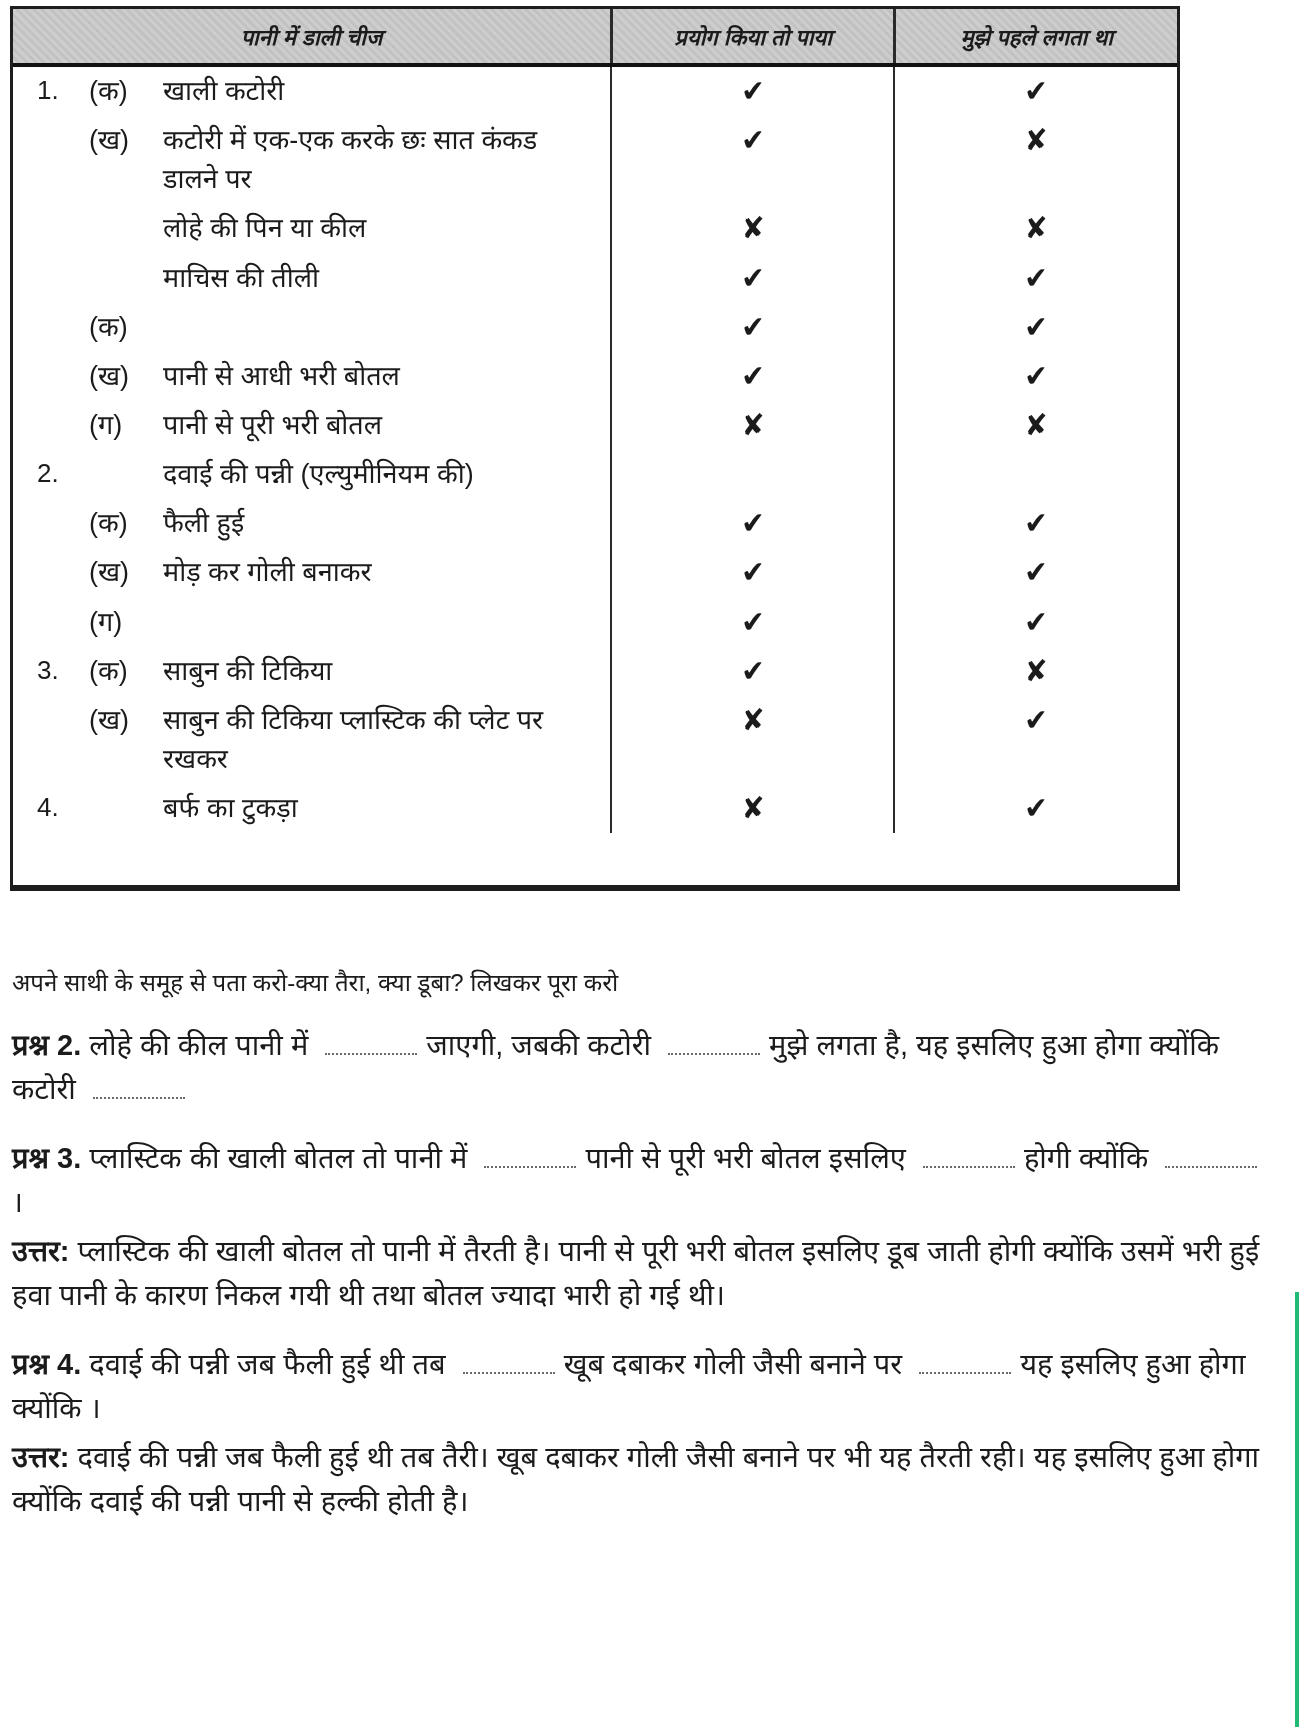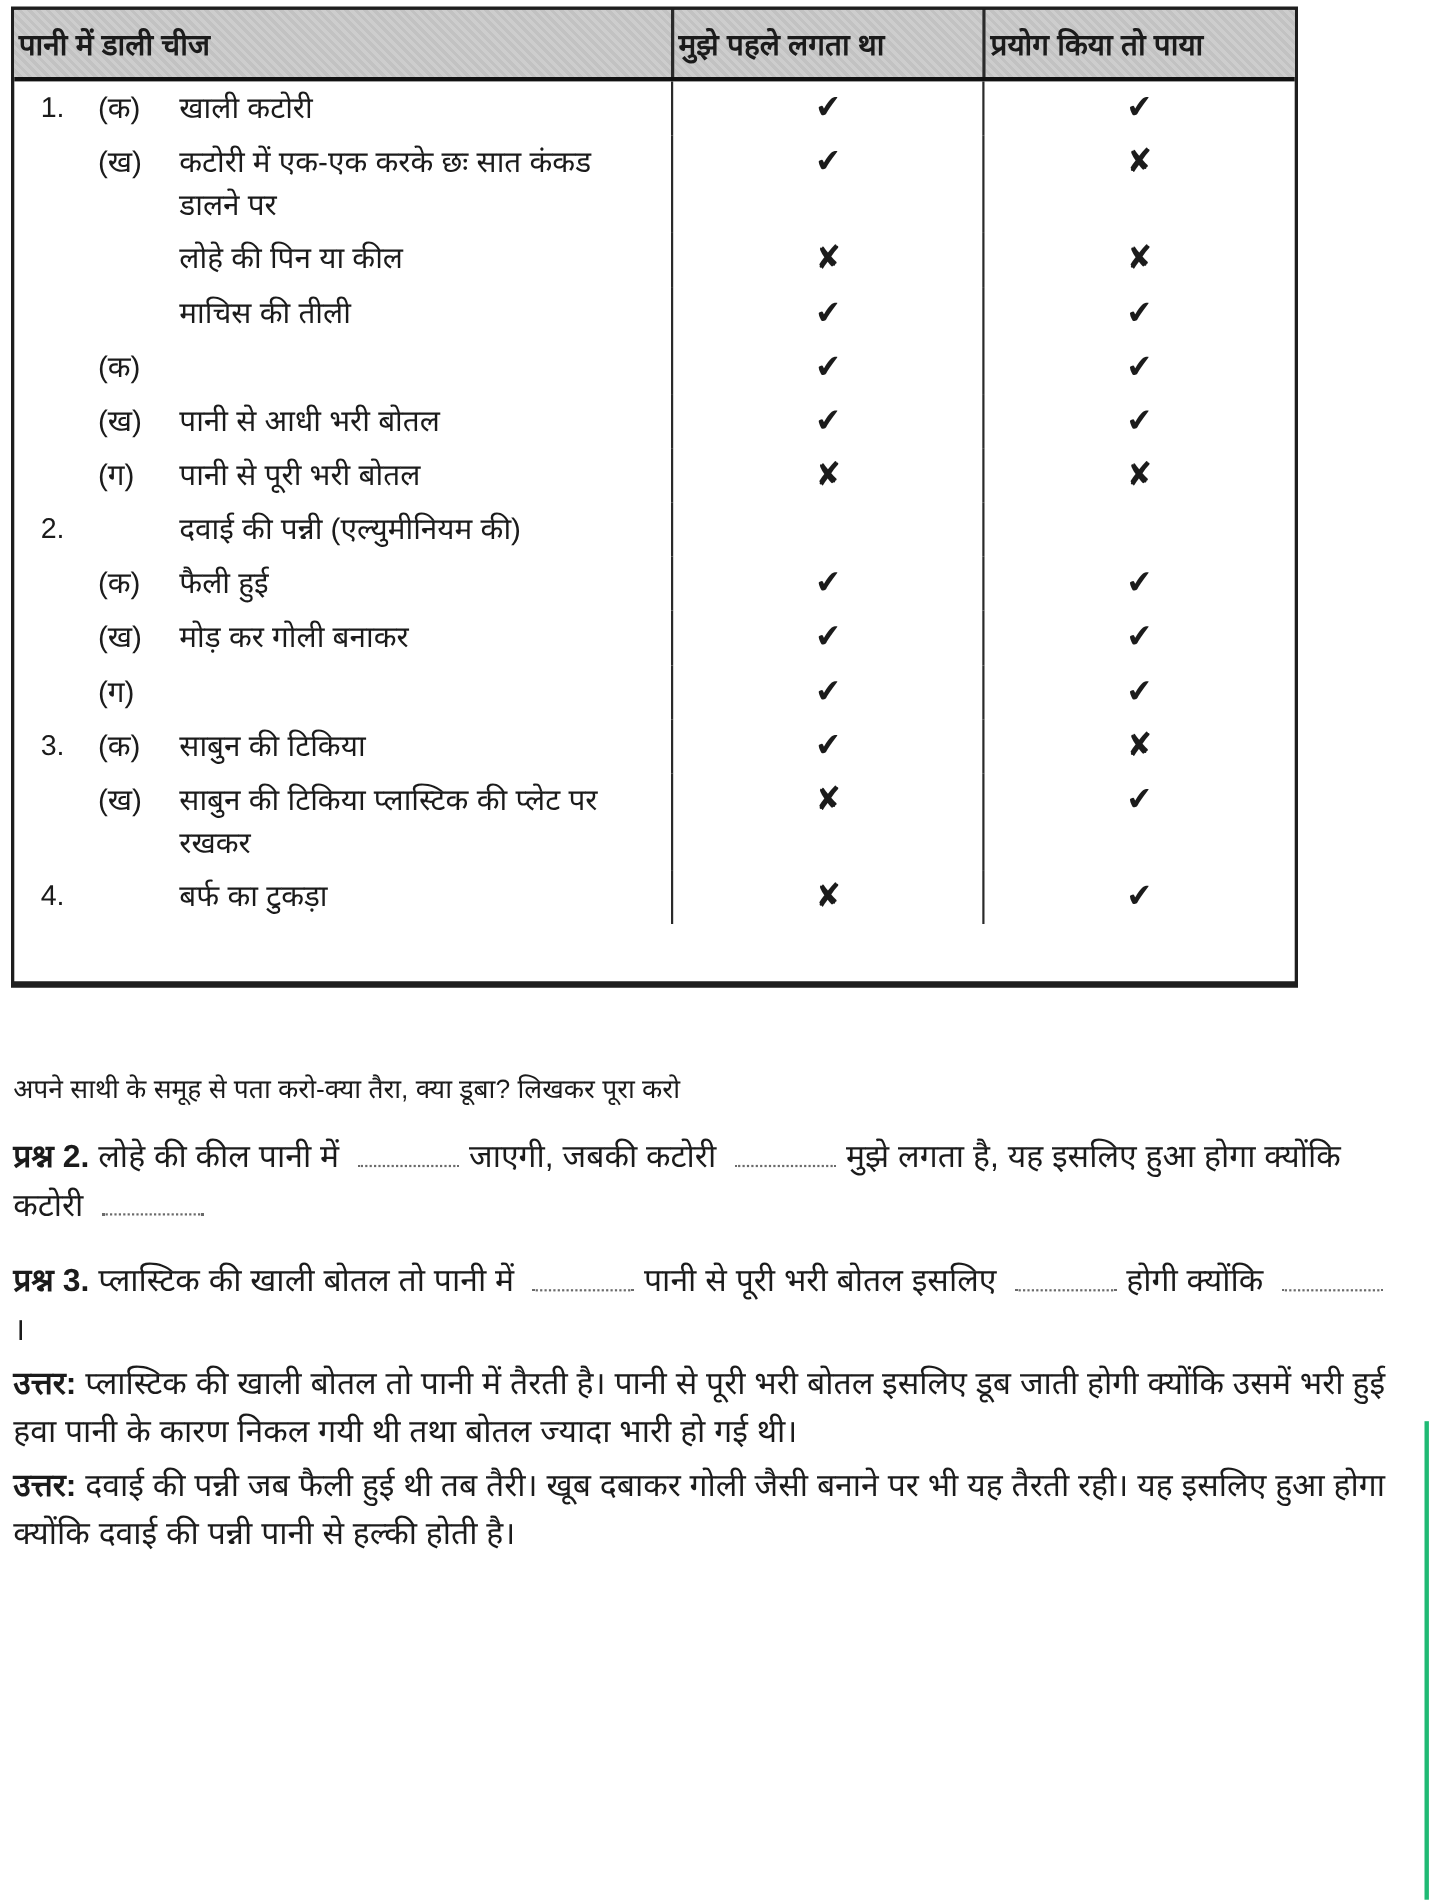--- a/index.html
+++ b/index.html
@@ -12,21 +12,21 @@
   .page { padding:6px 18px 0 10px; position:relative; width:100%; height:100%; }
 
   
   .exp-table {
     width:1170px; border:3px solid #1e1e1e; border-bottom:6px solid #1e1e1e;
     background:#fff;
   }
   .t-head { display:grid; grid-template-columns:600fr 285fr 285fr; border-bottom:4px solid #111; }
   .t-head > div {
     background:repeating-linear-gradient(45deg,#cdcdcd 0 3px,#c2c2c2 3px 6px);
-    font-weight:bold; font-size:27px; padding:12px 4px;
+    font-weight:bold; font-size:22px; text-align:center; padding:12px 4px;font-style:italic;
   }
   .t-head > div + div { border-left:3px solid #2a2a2a; }
   .t-body { padding-bottom:52px; }
   .t-row { display:grid; grid-template-columns:600fr 285fr 285fr; min-height:44px; }
   .item-cell { display:grid; grid-template-columns:52px 74px 1fr; padding:5px 10px 5px 24px; font-size:27px; line-height:1.45; }
   .item-num { font-size:26px; }
   .item-sub {}
   .item-text { padding-right:30px; }
   .mark-cell { border-left:2px solid #2a2a2a; text-align:center; padding-top:4px;
                font-size:29px; font-weight:bold; line-height:1.4; }
@@ -47,22 +47,22 @@
   .green-edge { position:absolute; right:0; top:1292px; bottom:0; width:4px; }
 </style>
 </head>
 <body>
 
 <div class="page">
 
   <div class="exp-table">
     <div class="t-head">
       <div>पानी में डाली चीज</div>
+      <div>प्रयोग किया तो पाया</div>
       <div>मुझे पहले लगता था</div>
-      <div>प्रयोग किया तो पाया</div>
     </div>
     <div class="t-body">
         <div class="t-row">
           <div class="item-cell">
             <span class="item-num">1.</span>
             <span class="item-sub">(क)</span>
             <span class="item-text">खाली कटोरी</span>
           </div>
           <div class="mark-cell"><span>✔</span></div>
           <div class="mark-cell"><span>✔</span></div>
@@ -184,17 +184,18 @@
         </div>
       </div>
   </div>
 
   <p class="intro">अपने साथी के समूह से पता करो-क्या तैरा, क्या डूबा? लिखकर पूरा करो</p>
 
   <div class="qa-wrap">
       <p class="qa question"><span class="lbl">प्रश्न 2. </span><span>लोहे की कील पानी में </span><span class="blank"></span><span>जाएगी, जबकी कटोरी </span><span class="blank"></span><span>मुझे लगता है, यह इसलिए हुआ होगा क्योंकि कटोरी </span><span class="blank"></span></p>
       <p class="qa question"><span class="lbl">प्रश्न 3. </span><span>प्लास्टिक की खाली बोतल तो पानी में </span><span class="blank"></span><span>पानी से पूरी भरी बोतल इसलिए </span><span class="blank"></span><span>होगी क्योंकि </span><span class="blank"></span><span>। </span></p>
       <p class="qa answer"><span class="lbl">उत्तर: </span><span>प्लास्टिक की खाली बोतल तो पानी में तैरती है। पानी से पूरी भरी बोतल इसलिए डूब जाती होगी क्योंकि उसमें भरी हुई हवा पानी के कारण निकल गयी थी तथा बोतल ज्यादा भारी हो गई थी। </span></p>
+      <p class="qa question"><span class="lbl">प्रश्न 4. </span><span>दवाई की पन्नी जब फैली हुई थी तब </span><span class="blank"></span><span>खूब दबाकर गोली जैसी बनाने पर </span><span class="blank"></span><span>यह इसलिए हुआ होगा क्योंकि । </span></p>
       <p class="qa answer"><span class="lbl">उत्तर: </span><span>दवाई की पन्नी जब फैली हुई थी तब तैरी। खूब दबाकर गोली जैसी बनाने पर भी यह तैरती रही। यह इसलिए हुआ होगा क्योंकि दवाई की पन्नी पानी से हल्की होती है। </span></p>
     </div>
 
   <div class="green-edge" style="background: rgb(31, 186, 116);"></div>
 </div>
 
 </body></html>

